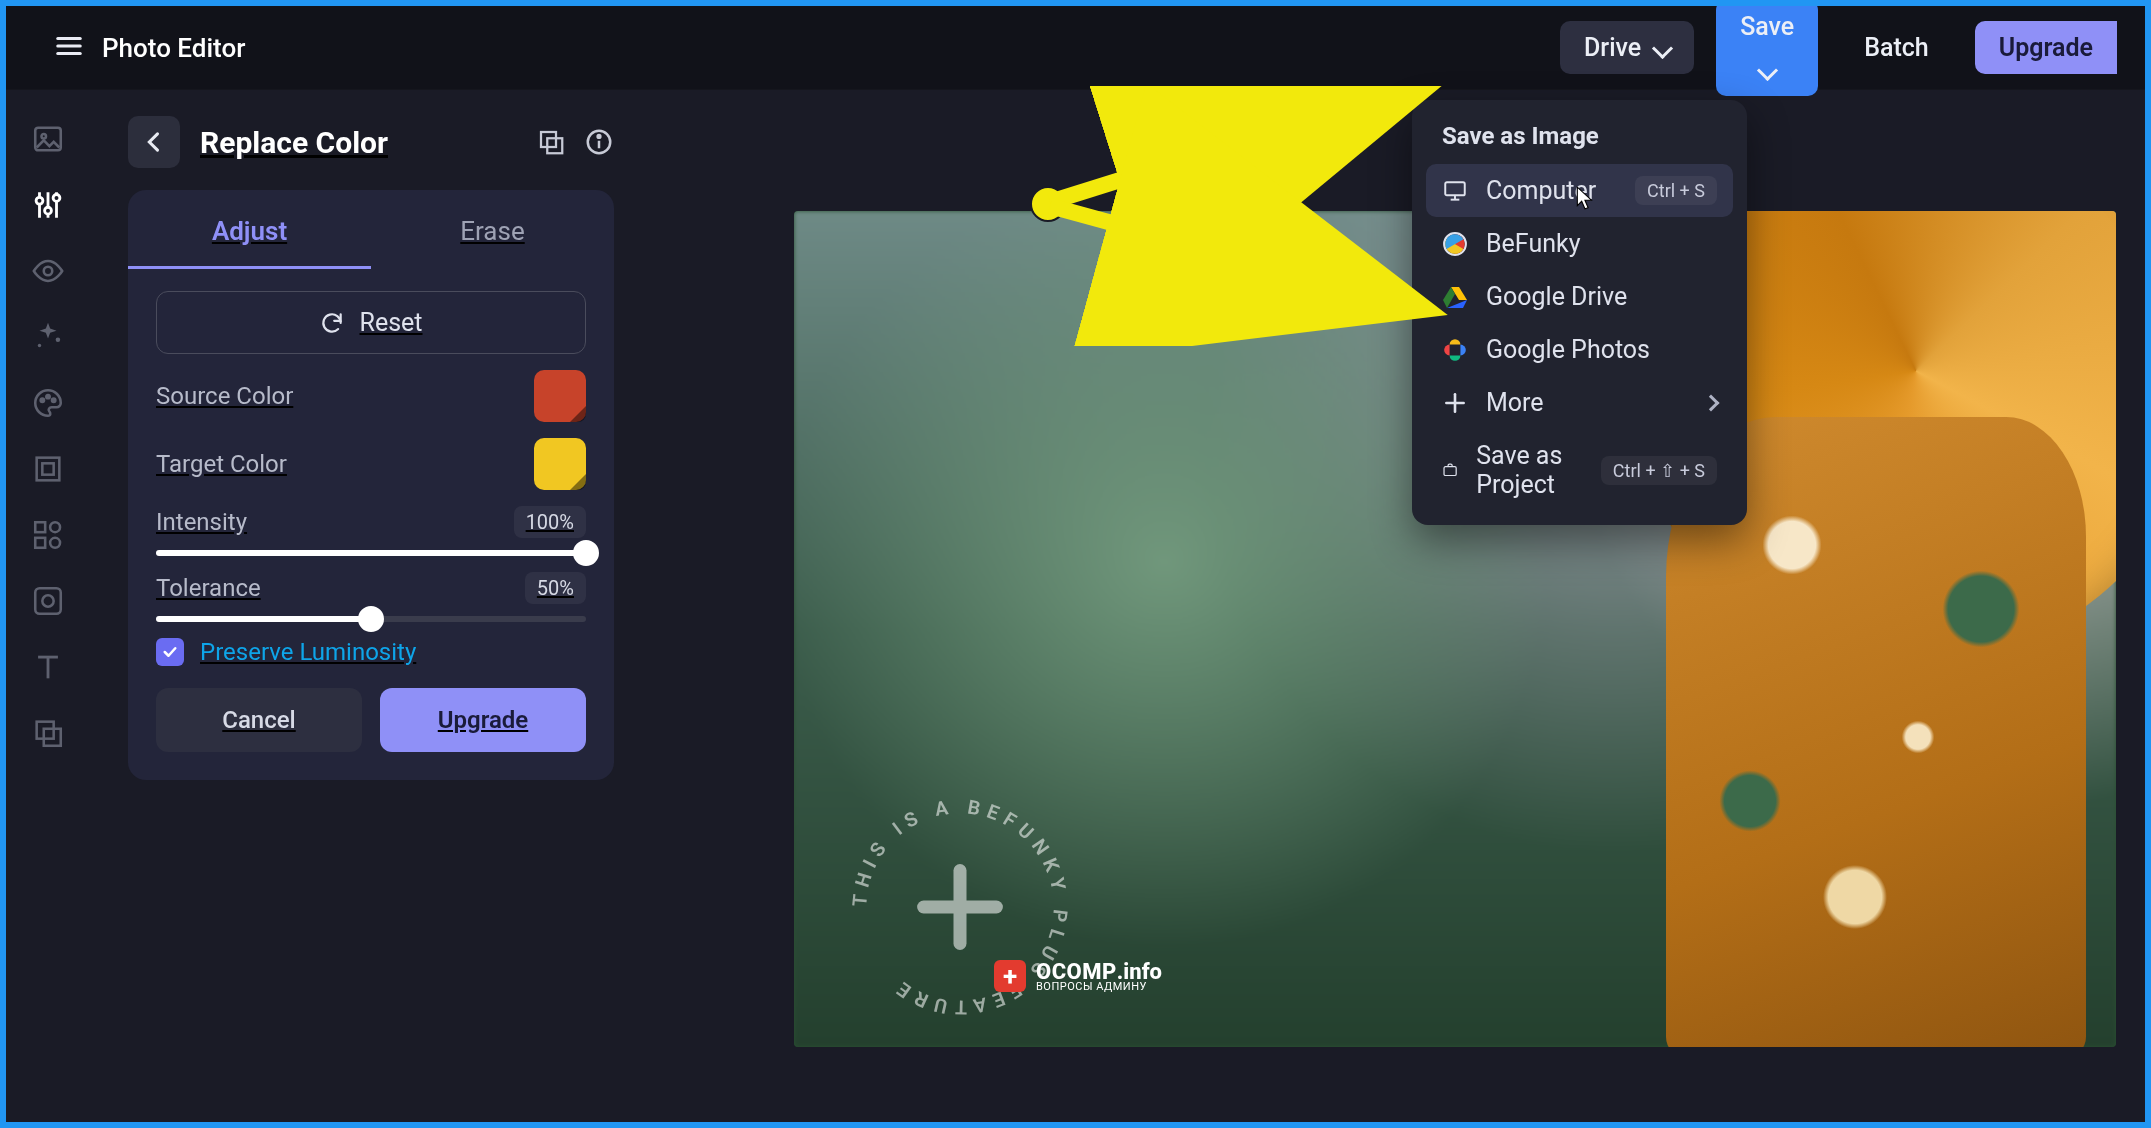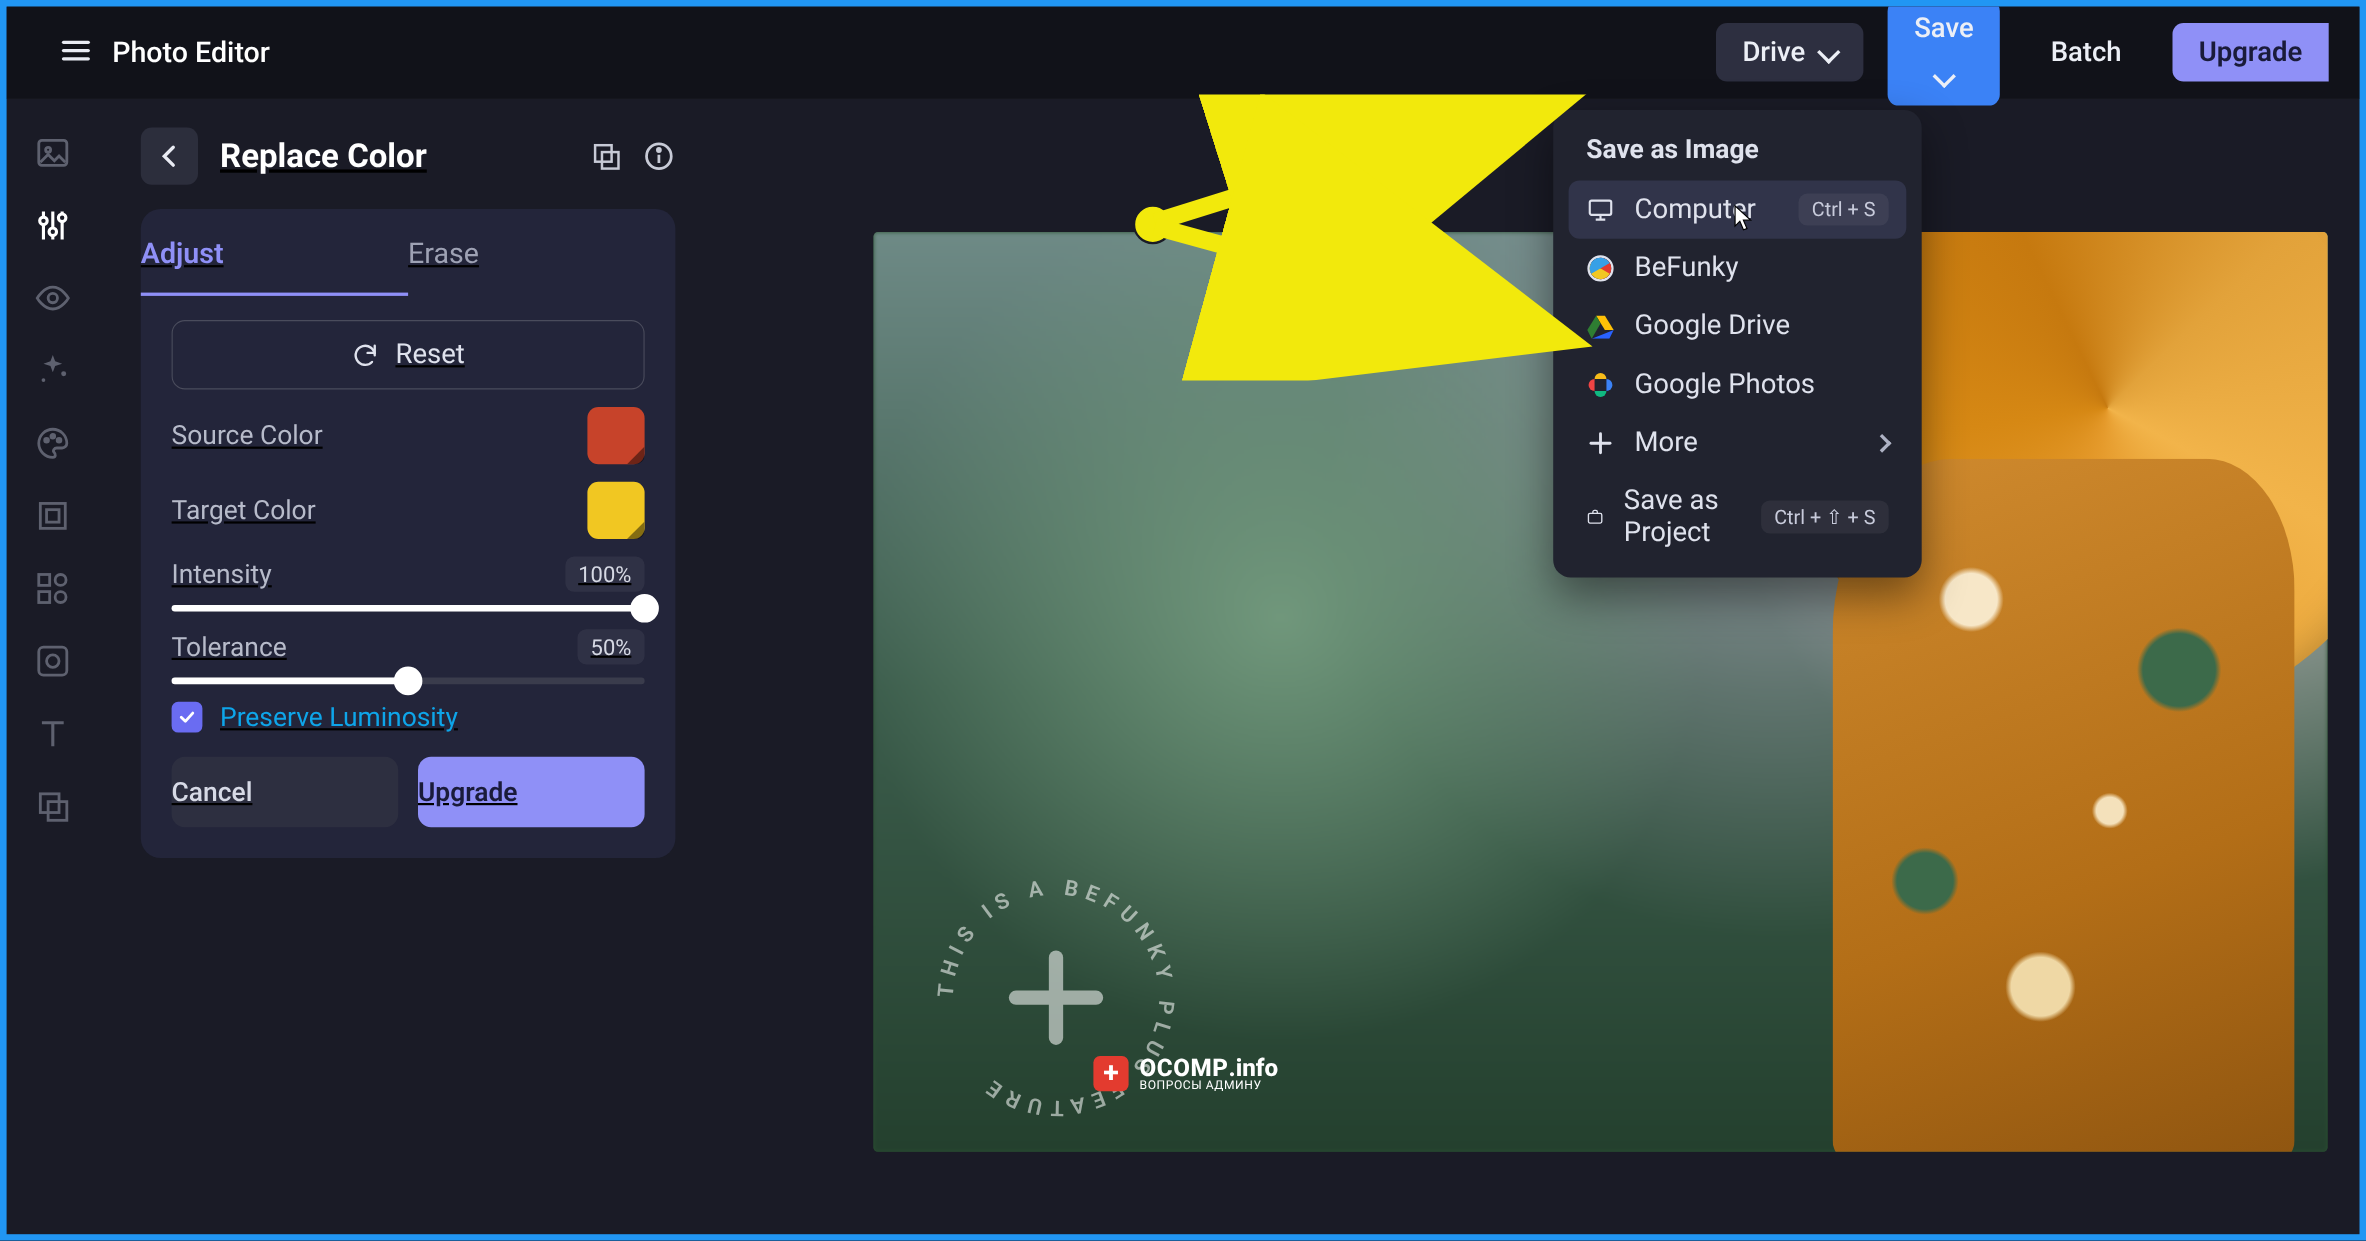--- a/index.html
+++ b/index.html
@@ -21,42 +21,42 @@
   .rail-icn svg{ width:34px; height:34px; }
 
   .panel { position:absolute; left:122px; top:110px; width:486px;text-decoration:underline; }
   .panel-head { display:flex; align-items:center; gap:20px; margin-bottom:22px; }
   .back-btn { width:52px; height:52px; border-radius:10px; background:#2c2e3c; display:flex; align-items:center; justify-content:center; cursor:pointer; }
   .panel-title { color:#fff; font-size:30px; font-weight:700; flex:1; }
   .head-icns { display:flex; gap:18px; color:#c7cad6; }
   .head-icns .hic { width:30px; height:30px; cursor:pointer; }
   .inner-panel { background:#23253a; border-radius:18px; padding:0 0 28px 0; }
   .tabs { display:flex; }
-  .tab { flex:1; padding:26px 0 20px 0; font-size:26px; color:#9ea2b4; cursor:pointer; }
+  .tab { flex:1; text-align:center; padding:26px 0 20px 0; font-size:26px; color:#9ea2b4; cursor:pointer; }
   .tab.active { color:#8f90f7; font-weight:600; border-bottom:3px solid #8f90f7; }
   .body { padding:22px 28px 0 28px; display:flex; flex-direction:column; gap:16px; }
   .reset-btn { display:flex; align-items:center; justify-content:center; gap:14px; border:1px solid #4a4c5c; color:#dfe2ed; padding:16px 0; border-radius:12px; font-size:25px; cursor:pointer; }
   .row { display:flex; align-items:center; justify-content:space-between; }
   .row-lbl { color:#b7bbca; font-size:24px; }
   .swatch { width:52px; height:52px; border-radius:10px; position:relative; cursor:pointer; }
   .swatch.src { background:#c7432a; }
   .swatch.tgt { background:#f1c722; }
   .swatch::after { content:""; position:absolute; right:0; bottom:0; border-style:solid; border-width:0 0 16px 16px; border-color:transparent transparent rgba(0,0,0,.45) transparent; border-radius:0 0 8px 0; }
   .slider-row { display:flex; flex-direction:column; gap:12px; }
   .slider-head { display:flex; justify-content:space-between; align-items:center; }
   .valbox { background:rgba(255,255,255,.06); color:#d6d9e4; font-size:20px; padding:4px 12px; border-radius:8px; }
   .track { position:relative; height:6px; border-radius:4px; background:#3a3c4c; }
   .track .fill { position:absolute; height:100%; background:#ffffff; border-radius:4px; left:0; }
   .thumb { position:absolute; top:50%; width:26px; height:26px; border-radius:50%; background:#fff; border:4px solid #fff; transform:translate(-50%,-50%); }
   .chk-row { display:flex; align-items:center; gap:16px; }
   .chk { width:28px; height:28px; border-radius:6px; background:#6a6cf2; display:flex; align-items:center; justify-content:center; cursor:pointer; }
   .chk svg{ width:18px; height:18px; }
   .chk-lbl{ color:#0ea5e9; font-size:24px; }
   .btn-row { display:flex; gap:18px; margin-top:6px; }
-  .btn { flex:1; text-align:left; padding:18px 0; border-radius:12px; font-size:24px; font-weight:500; cursor:pointer; }
+  .btn { flex:1; text-align:center; padding:18px 0; border-radius:12px; font-size:24px; font-weight:500; cursor:pointer; }
   .btn.cancel { background:#2d2f40; color:#d7dae6; }
   .btn.upgrade { background:#8f90f7; color:#1a1b3a; font-weight:600; }
 
   .canvas-wrap { position:absolute; left:788px; top:205px; width:1322px; height:836px; background:#2b5232; border-radius:4px; overflow:hidden; }
   .bg-scene { position:absolute; inset:0; background:
       radial-gradient(circle at 28% 42%, rgba(120,160,130,.85), rgba(55,90,75,.0) 36%),
       radial-gradient(circle at 62% 28%, rgba(180,170,190,.55), rgba(0,0,0,0) 40%),
       radial-gradient(circle at 92% 18%, rgba(240,220,225,.8), rgba(0,0,0,0) 32%),
       linear-gradient(180deg,#6e8a86 0%, #3c5d4c 50%, #24402e 100%);
       filter:blur(2px);

